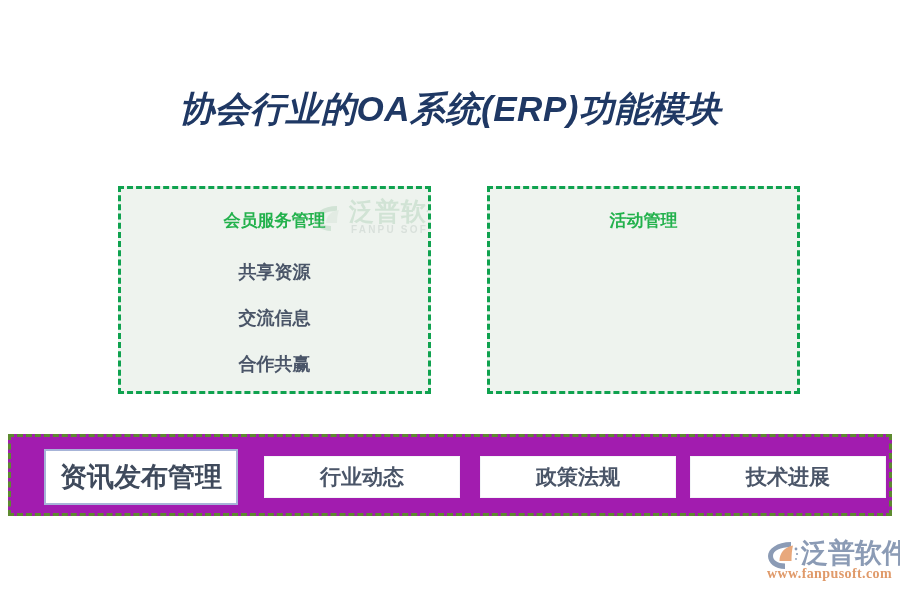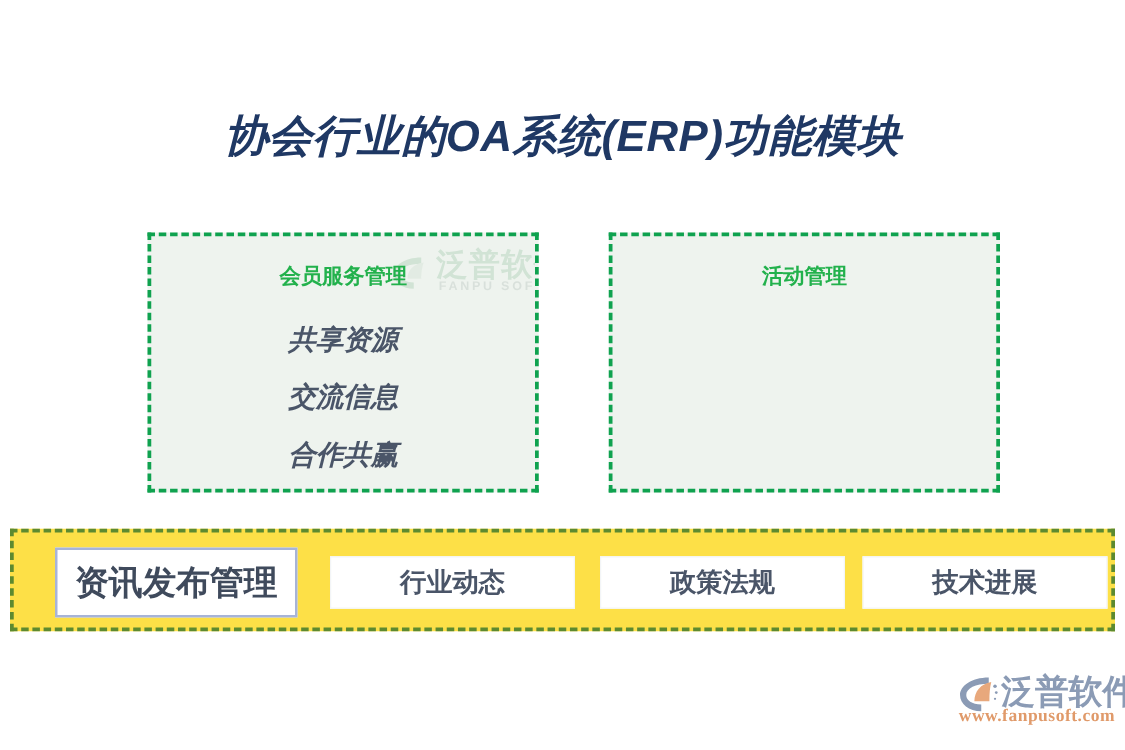--- a/index.html
+++ b/index.html
@@ -41,25 +41,24 @@
     white-space:nowrap;
     z-index:3;
   }
   .module-items{
     position:absolute; left:0; top:60px; width:100%;
     z-index:3;
   }
   .module-item{
     text-align:center;
     font-family:"Liberation Serif","DejaVu Serif",serif;
-    font-size:22px; font-weight:bold;
+    font-size:18px; font-weight:bold;
     color:#4A5568;
     line-height:46px;
     white-space:nowrap;
-    font-style:italic;
   }
 
   
   .watermark{
     position:absolute; left:192px; top:8px;
     width:150px; height:48px;
     z-index:2; opacity:0.30;
     pointer-events:none;
   }
   .wm-icon{
@@ -76,23 +75,23 @@
   .wm-sub{
     position:absolute; left:38px; top:27px;
     font-family:"Liberation Sans",sans-serif;
     font-size:10px; font-weight:bold;
     color:#A9B6B0; letter-spacing:2.2px;
     white-space:nowrap;
   }
 
   
   #bottom-bar{
-    position:absolute; left:8px; top:423px;
+    position:absolute; left:8px; top:434px;
     width:884px; height:82px;
-    background:#fde047;
+    background:#a21caf;
     border:3px dashed #5D8A30;
   }
   .bottom-cell{
     position:absolute; top:19px;
     height:42px;
     display:flex; align-items:center; justify-content:center;
     background:#FFFFFF;
     font-family:"Liberation Serif","DejaVu Serif",serif;
     color:#4A5568;
     white-space:nowrap;

